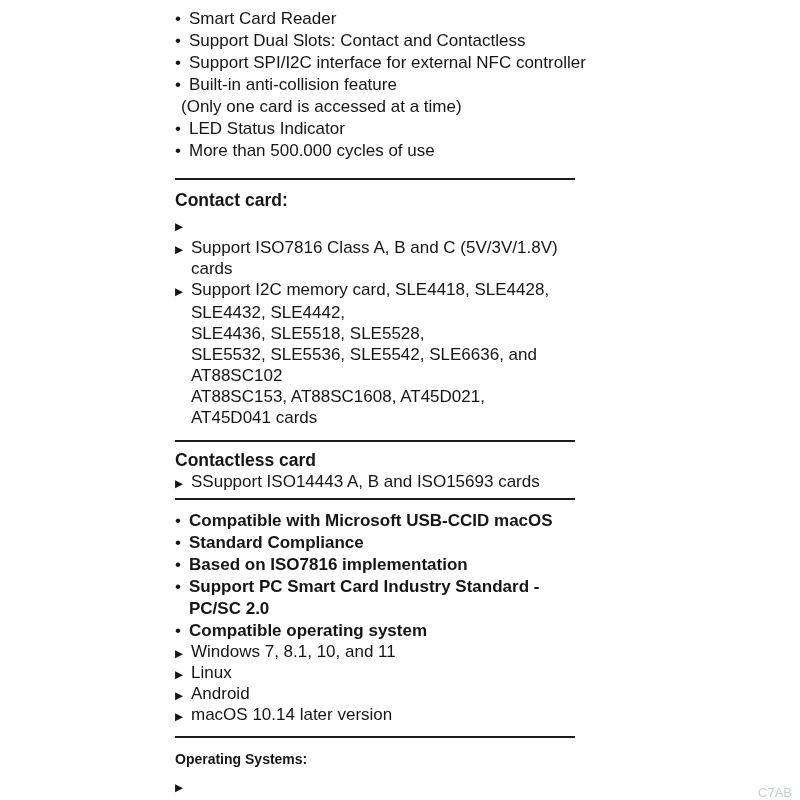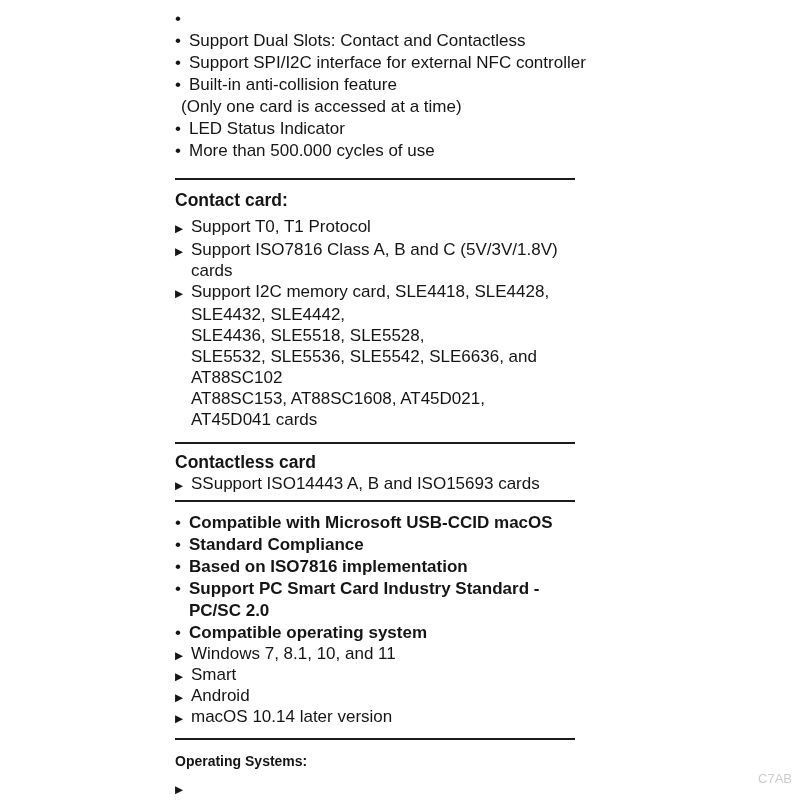--- a/index.html
+++ b/index.html
@@ -36,33 +36,34 @@
   .compliance { margin-top: 10px; }
   .compliance .line { line-height: 22px; }
   .compliance .txt { font-weight: 700; }
   .compat-os .line { line-height: 19px; }
   .os-title { font-size: 14px; font-weight: 700; line-height: 24px; margin-top: 9px; }
   .os-lines { margin-top: 5px; }
   .os-lines .line { line-height: 22px; }
   .watermark {
     position: absolute;
     right: 8px;
-    bottom: 14px;
+    bottom: 0;
     font-size: 13px;
     color: #c9cdd1;
   }
 </style>
 </head>
 <body>
 
 <main class="content">
 
   <section class="intro">
     <div class="line">
       <span class="marker m-bullet">•</span>
+      <span class="txt">Smart Card Reader</span>
     </div>
     <div class="line">
       <span class="marker m-bullet">•</span>
       <span class="txt">Support Dual Slots: Contact and Contactless</span>
     </div>
     <div class="line">
       <span class="marker m-bullet">•</span>
       <span class="txt">Support SPI/I2C interface for external NFC controller</span>
     </div>
     <div class="line">
@@ -83,21 +84,20 @@
     </div>
   </section>
 
   <div class="divider d1"></div>
 
   <section class="section-indent">
     <div class="sec-title t1">Contact card:</div>
     <div class="contact-lines">
       <div class="line">
         <span class="marker m-tri">▶</span>
-        <span class="txt">Support T0, T1 Protocol</span>
       </div>
       <div class="line">
         <span class="marker m-tri">▶</span>
         <span class="txt">Support ISO7816 Class A, B and C (5V/3V/1.8V) cards</span>
       </div>
       <div class="line">
         <span class="marker m-tri">▶</span>
         <span class="txt">Support I2C memory card, SLE4418, SLE4428,</span>
       </div>
       <div class="line">
@@ -160,21 +160,21 @@
     </div>
   </section>
 
   <section class="section-indent compat-os">
     <div class="line">
       <span class="marker m-tri">▶</span>
       <span class="txt">Windows 7, 8.1, 10, and 11</span>
     </div>
     <div class="line">
       <span class="marker m-tri">▶</span>
-      <span class="txt">Smart</span>
+      <span class="txt">Linux</span>
     </div>
     <div class="line">
       <span class="marker m-tri">▶</span>
       <span class="txt">Android</span>
     </div>
     <div class="line">
       <span class="marker m-tri">▶</span>
       <span class="txt">macOS 10.14 later version</span>
     </div>
   </section>

